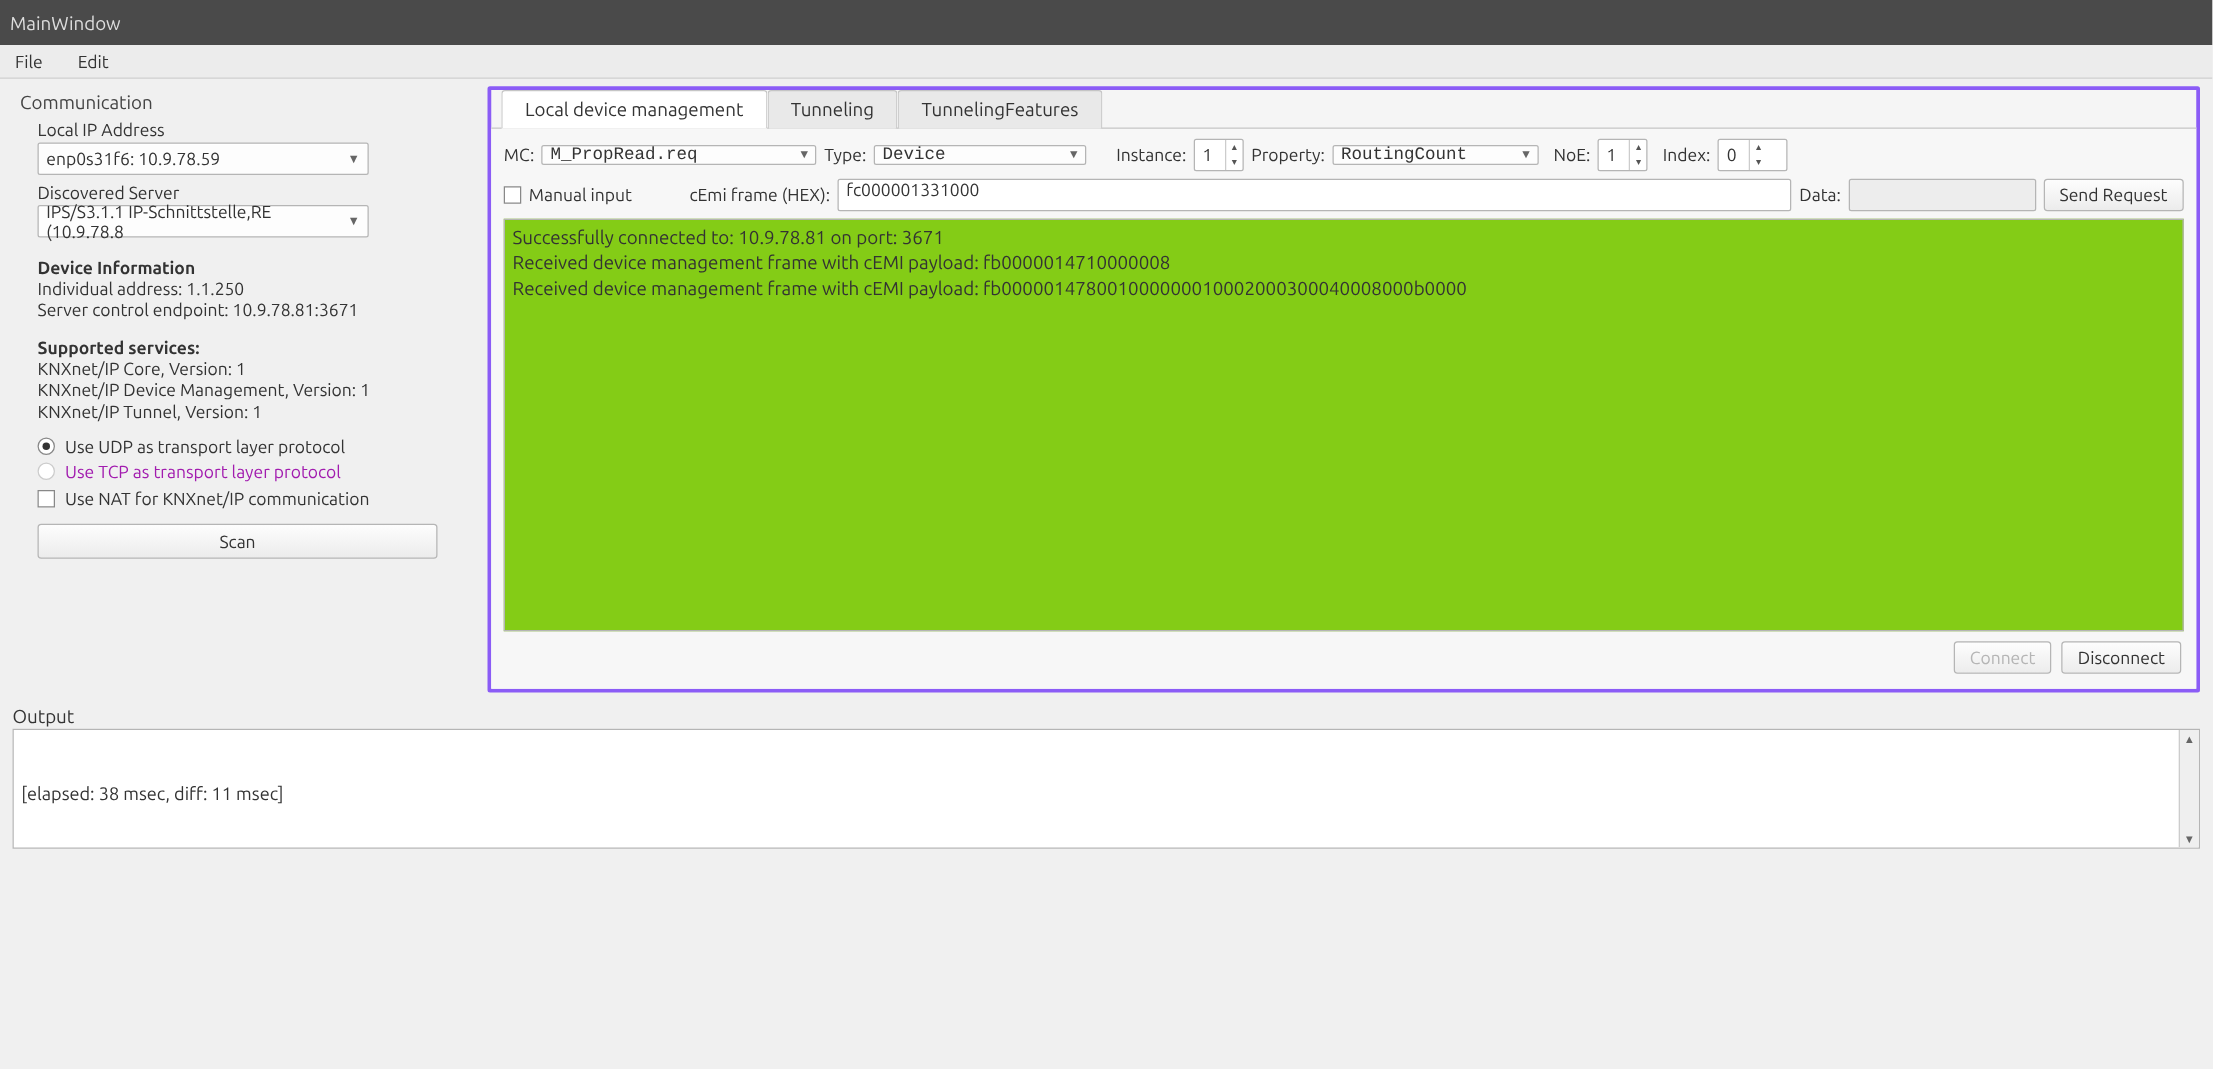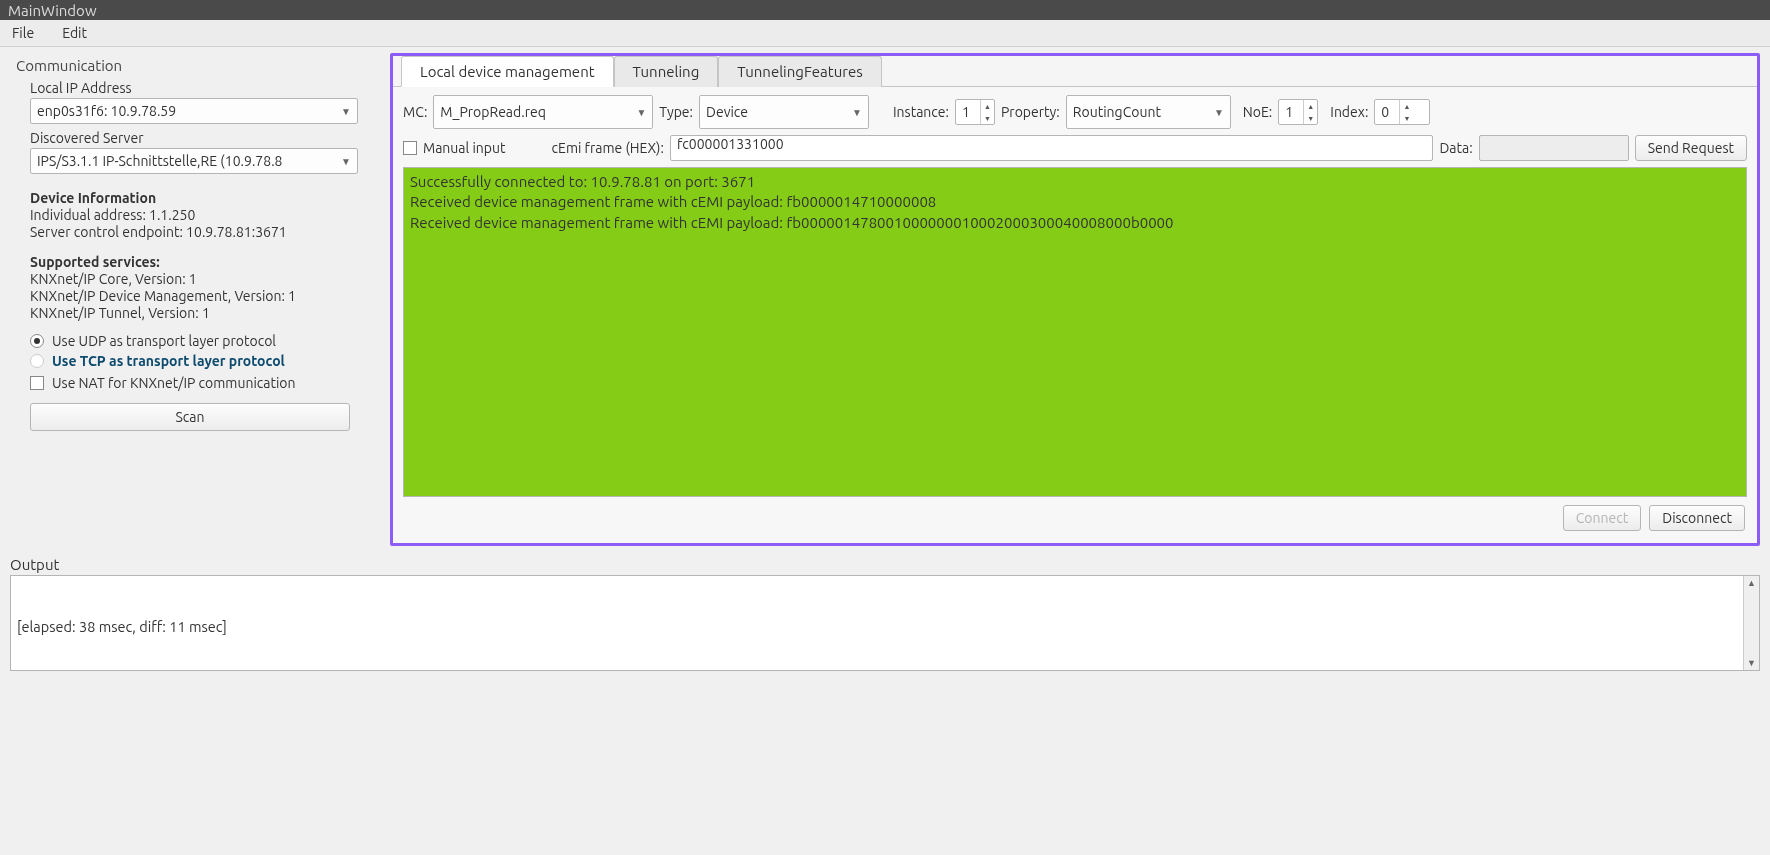--- a/index.html
+++ b/index.html
@@ -8,21 +8,21 @@
   font-size: 14px;
   background: #f0f0f0;
   color: #333;
   width: 1770px;
 }
 .titlebar {
   background: #4a4a4a;
   color: #ddd;
   padding: 3px 8px;
   font-size: 15px;
-  height: 20px;
+  height: 36px;
   display: flex;
   align-items: center;
 }
 .menubar {
   background: #ececec;
   border-bottom: 1px solid #d0d0d0;
   padding: 3px 6px;
   display: flex;
   gap: 16px;
 }
@@ -48,21 +48,21 @@
 .sidebar {
   width: 370px;
   flex-shrink: 0;
 }
 .label {
   font-size: 14px;
   color: #333;
   margin: 6px 0 2px 14px;
 }
 .combo {
-  width: 328px;
+  width: 265px;
   margin-left: 14px;
   border: 1px solid #b5b5b5;
   background: #fdfdfd;
   height: 26px;
   display: flex;
   align-items: center;
   justify-content: space-between;
   padding: 0 6px;
   border-radius: 2px;
   box-shadow: inset 0 1px 0 #fff;
@@ -90,21 +90,21 @@
   align-items: center; justify-content: center;
   background: #fff;
 }
 .radio.checked::after {
   content: ""; width: 6px; height: 6px; border-radius: 50%; background: #333;
 }
 .radio.disabled { border-color: #ccc; }
 .check {
   width: 14px; height: 14px; border: 1px solid #888; background: #fff;
 }
-.disabled-text { color: #0c4a6e; font-weight: bold; }
+.disabled-text { color: #a21caf; }
 .btn {
   border: 1px solid #b5b5b5;
   background: linear-gradient(#fdfdfd, #ececec);
   border-radius: 3px;
   padding: 4px 12px;
   font-size: 14px;
   cursor: default;
   white-space: nowrap;
 }
 .btn.disabled { color: #b5b5b5; }
@@ -150,26 +150,27 @@
   display: flex;
   align-items: center;
   gap: 6px;
   margin-bottom: 6px;
   flex-wrap: nowrap;
 }
 .row .lbl { font-size: 14px; }
 .select {
   border: 1px solid #b5b5b5;
   background: #fdfdfd;
-  height: 34px;
+  height: 16px;
   display: flex;
   align-items: center;
   justify-content: space-between;
   padding: 0 6px;
   border-radius: 2px;
+  font-family: Liberation Mono, monospace;
 }
 .select .arrow { font-size: 10px; color: #666; }
 .input {
   border: 1px solid #b5b5b5;
   background: #fff;
   height: 26px;
   padding: 0 6px;
   border-radius: 2px;
   font-size: 14px;
   display: flex;

